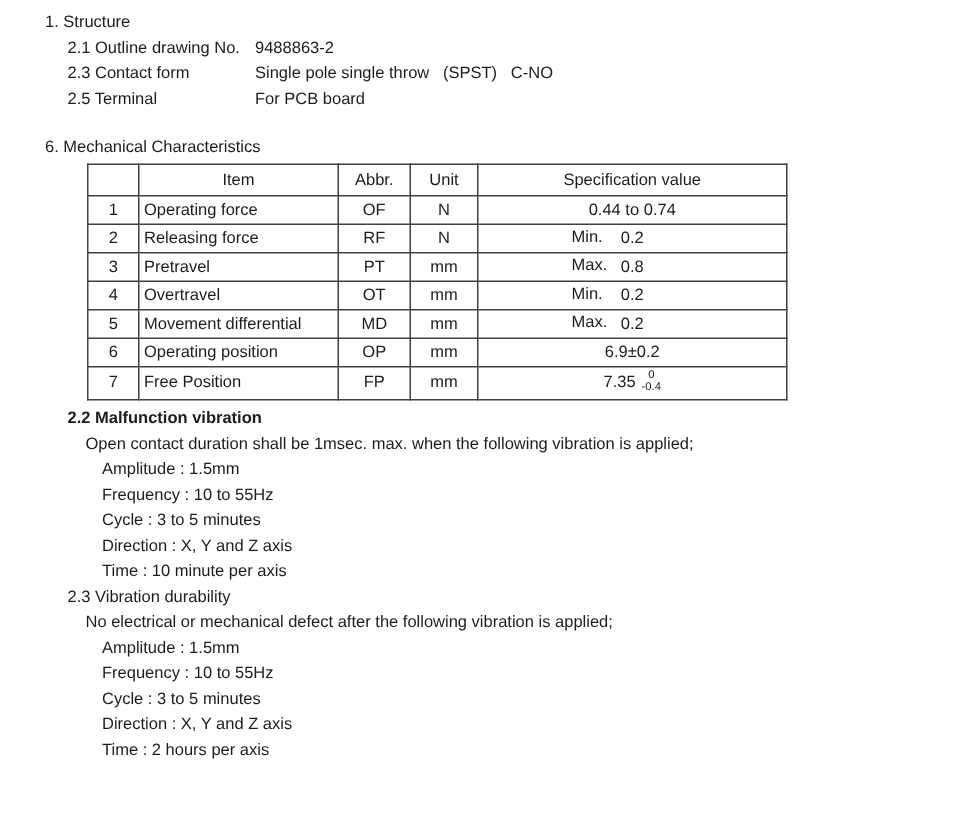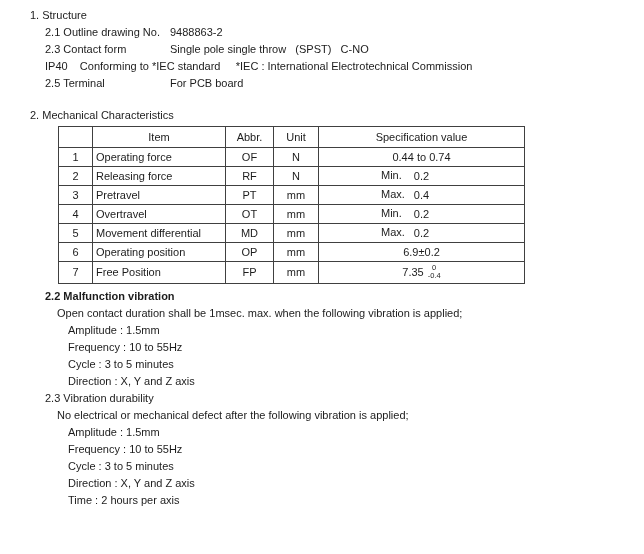--- a/index.html
+++ b/index.html
@@ -66,28 +66,27 @@
 
   <div class="kv">
     <span class="kv-label">2.1 Outline drawing No.</span>
     <span class="pre">9488863-2</span>
   </div>
   <div class="kv">
     <span class="kv-label">2.3 Contact form</span>
     <span class="pre">Single pole single throw   (SPST)   C-NO</span>
   </div>
   <div class="kv">
-    <span class="pre">IP40    Conforming to *IEC standard     *IEC : International Electrotechnical Commission</span>
   </div>
   <div class="kv">
     <span class="kv-label">2.5 Terminal</span>
     <span class="pre">For PCB board</span>
   </div>
 
-  <div class="h1 sec2">2. Mechanical Characteristics</div>
+  <div class="h1 sec2">6. Mechanical Characteristics</div>
 
   <table>
     <colgroup>
         <col class="c0">
         <col class="c1">
         <col class="c2">
         <col class="c3">
         <col class="c4">
       </colgroup>
     <tbody>
@@ -118,21 +117,21 @@
         <span>0.2</span>
       </td>
     </tr>
     <tr>
       <td class="tc">3</td>
       <td class="item">Pretravel</td>
       <td class="tc">PT</td>
       <td class="tc">mm</td>
       <td class="spec">
         <span class="qual">Max.</span>
-        <span>0.4</span>
+        <span>0.8</span>
       </td>
     </tr>
     <tr>
       <td class="tc">4</td>
       <td class="item">Overtravel</td>
       <td class="tc">OT</td>
       <td class="tc">mm</td>
       <td class="spec">
         <span class="qual">Min.</span>
         <span>0.2</span>
@@ -172,20 +171,21 @@
     </tr>
   </tbody>
     </table>
 
   <div class="h2 mt">2.2 Malfunction vibration</div>
   <div class="intro">Open contact duration shall be 1msec. max. when the following vibration is applied;</div>
   <div class="detail">Amplitude : 1.5mm</div>
   <div class="detail">Frequency : 10 to 55Hz</div>
   <div class="detail">Cycle : 3 to 5 minutes</div>
   <div class="detail">Direction : X, Y and Z axis</div>
+  <div class="detail">Time : 10 minute per axis</div>
 
   <div class="h2">2.3 Vibration durability</div>
   <div class="intro">No electrical or mechanical defect after the following vibration is applied;</div>
   <div class="detail">Amplitude : 1.5mm</div>
   <div class="detail">Frequency : 10 to 55Hz</div>
   <div class="detail">Cycle : 3 to 5 minutes</div>
   <div class="detail">Direction : X, Y and Z axis</div>
   <div class="detail">Time : 2 hours per axis</div>
 
 </div>

